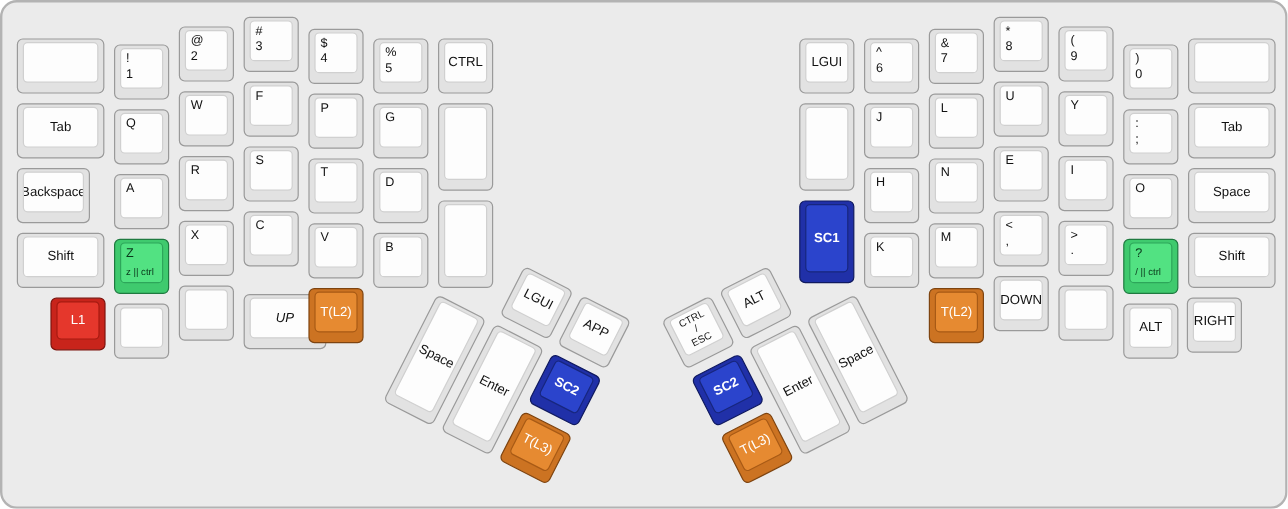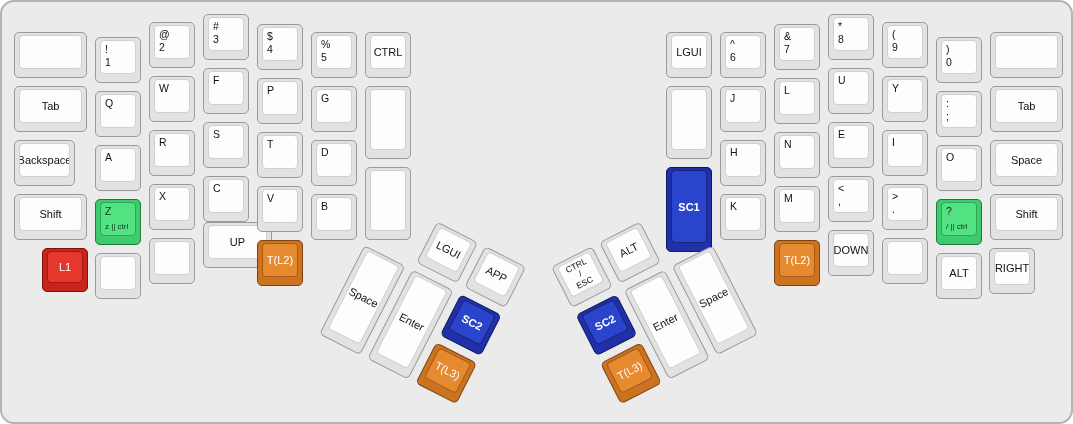--- a/index.html
+++ b/index.html
@@ -135,21 +135,21 @@
       <div class="key white tl" style="left: 201px; top: 120px; width: 46px; height: 46px;">
         <div class="cap">
           <div class="lbl">S</div>
         </div>
       </div>
       <div class="key white tl" style="left: 201px; top: 174px; width: 46px; height: 46px;">
         <div class="cap">
           <div class="lbl">C</div>
         </div>
       </div>
-      <div class="key white center" style="left: 201px; top: 220px; width: 69px; height: 46px;">
+      <div class="key white center" style="left: 201px; top: 243px; width: 69px; height: 46px; font-style: italic;">
         <div class="cap">
           <div class="lbl">UP</div>
         </div>
       </div>
       <div class="key white tl" style="left: 255px; top: 22px; width: 46px; height: 46px;">
         <div class="cap">
           <div class="lbl">$</div>
           <div class="lbl">4</div>
         </div>
       </div>
@@ -208,21 +208,21 @@
     </div>
   <div id="right-main">
       <div class="key white center" style="left: 664px; top: 30px; width: 46px; height: 46px;">
         <div class="cap">
           <div class="lbl">LGUI</div>
         </div>
       </div>
       <div class="key white center" style="left: 664px; top: 84px; width: 46px; height: 73px;">
         <div class="cap"></div>
       </div>
-      <div class="key blue center" style="left: 664px; top: 165px; width: 46px; height: 85px;">
+      <div class="key blue center" style="left: 664px; top: 165px; width: 46px; height: 69px;">
         <div class="cap">
           <div class="lbl">SC1</div>
         </div>
       </div>
       <div class="key white tl" style="left: 718px; top: 30px; width: 46px; height: 46px;">
         <div class="cap">
           <div class="lbl">^</div>
           <div class="lbl">6</div>
         </div>
       </div>

